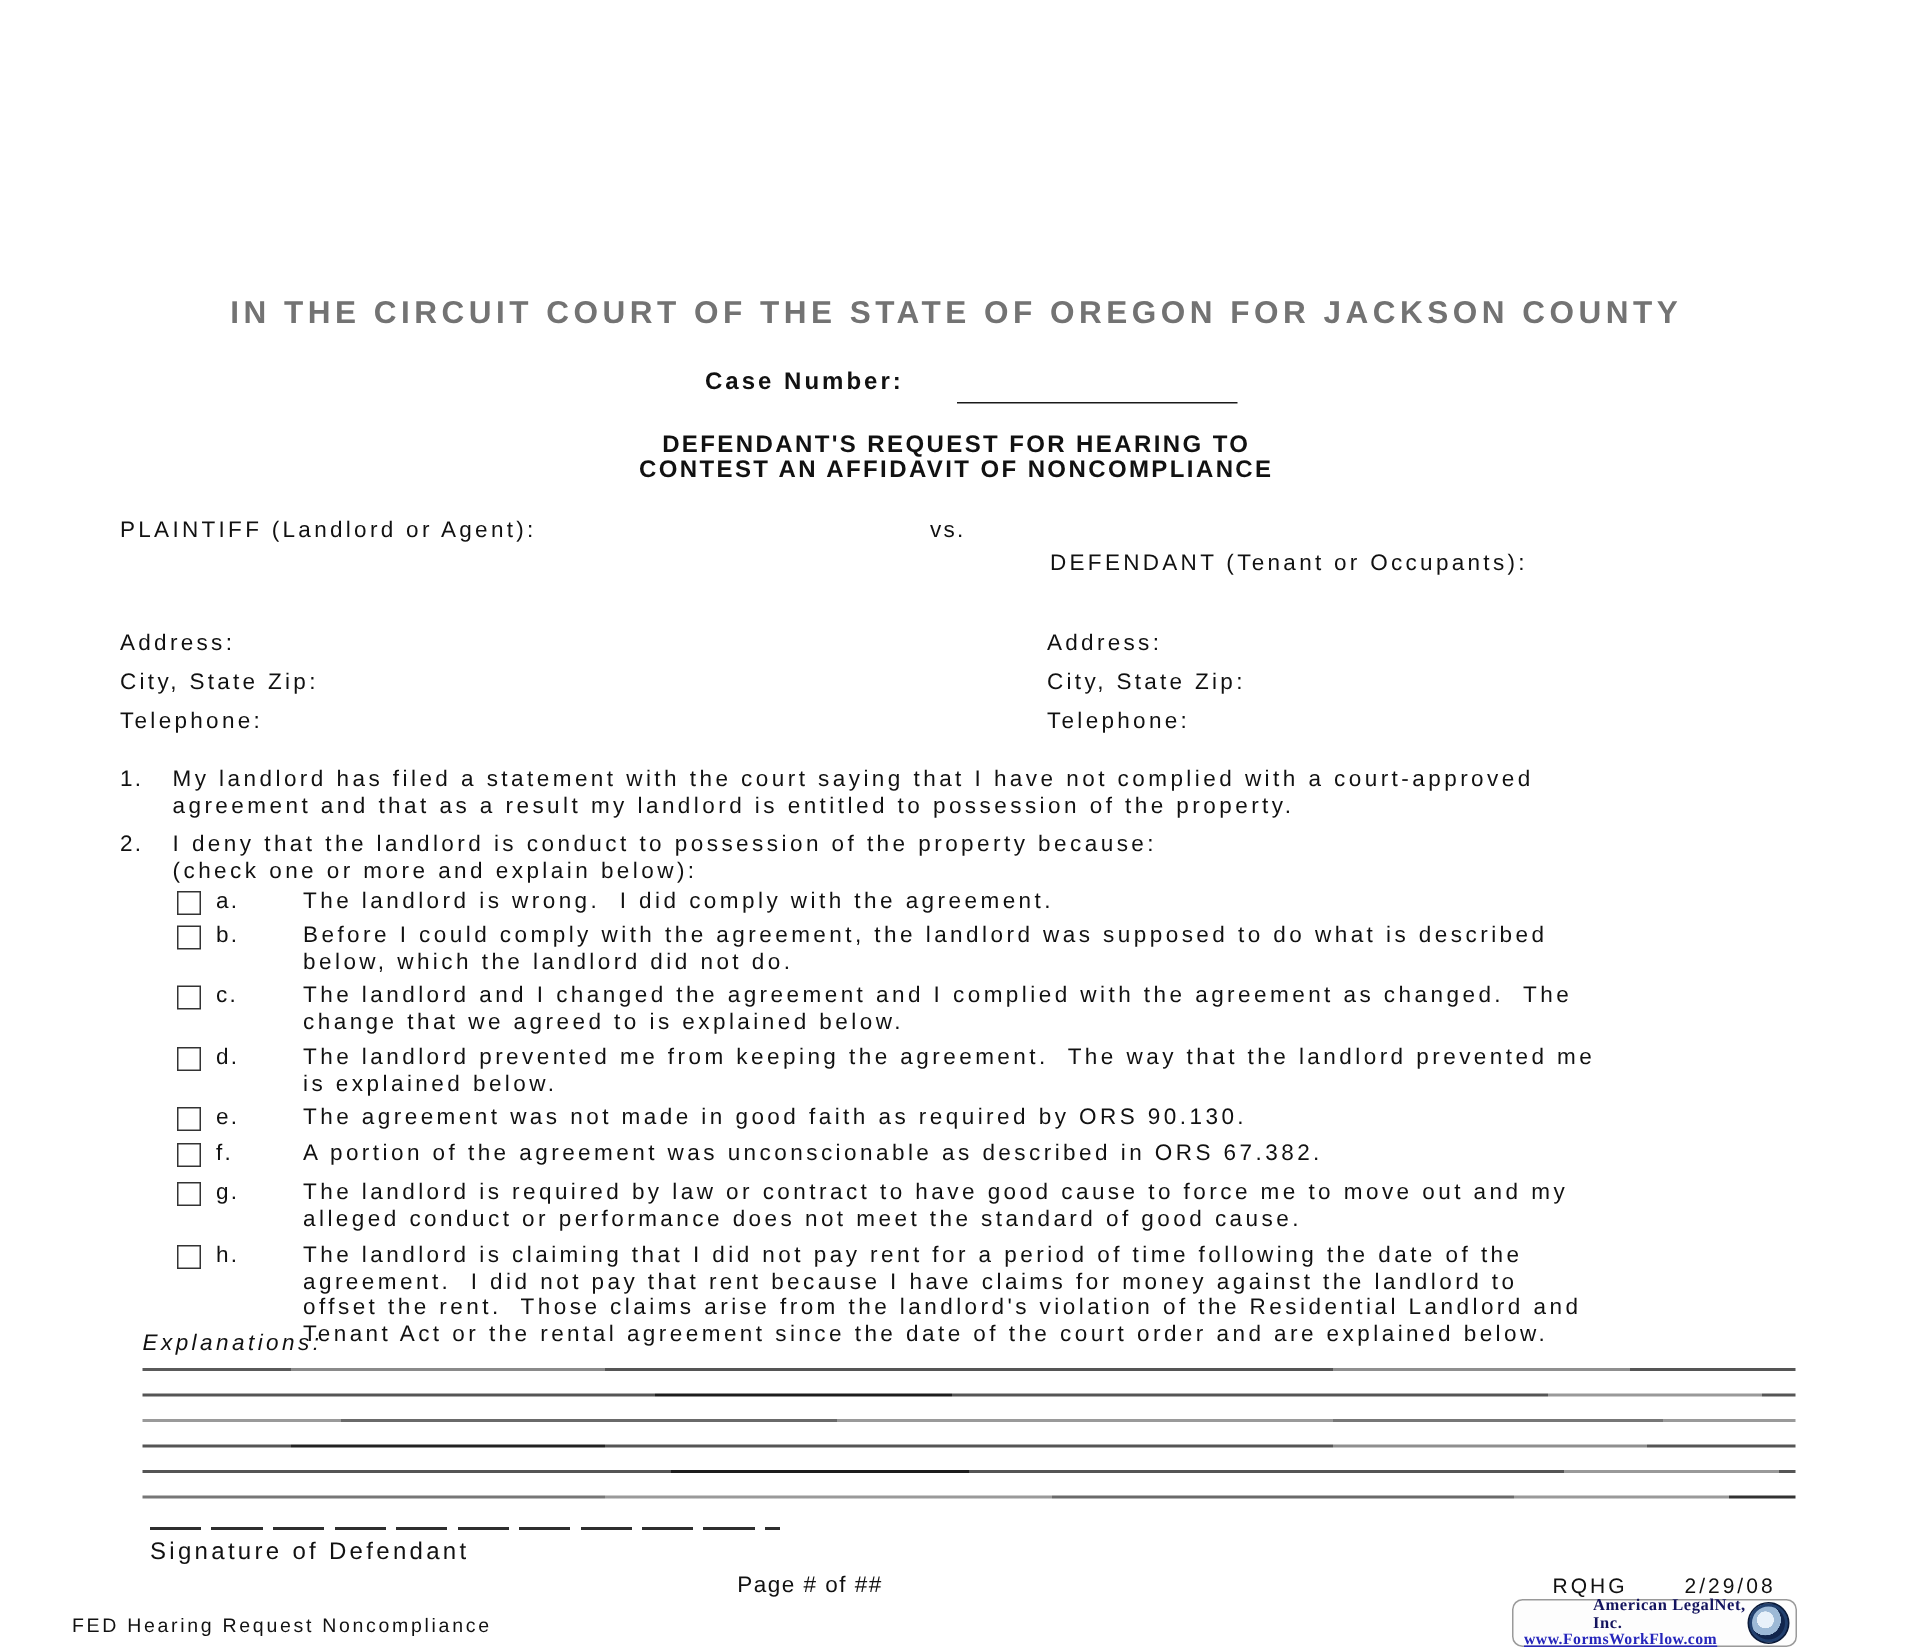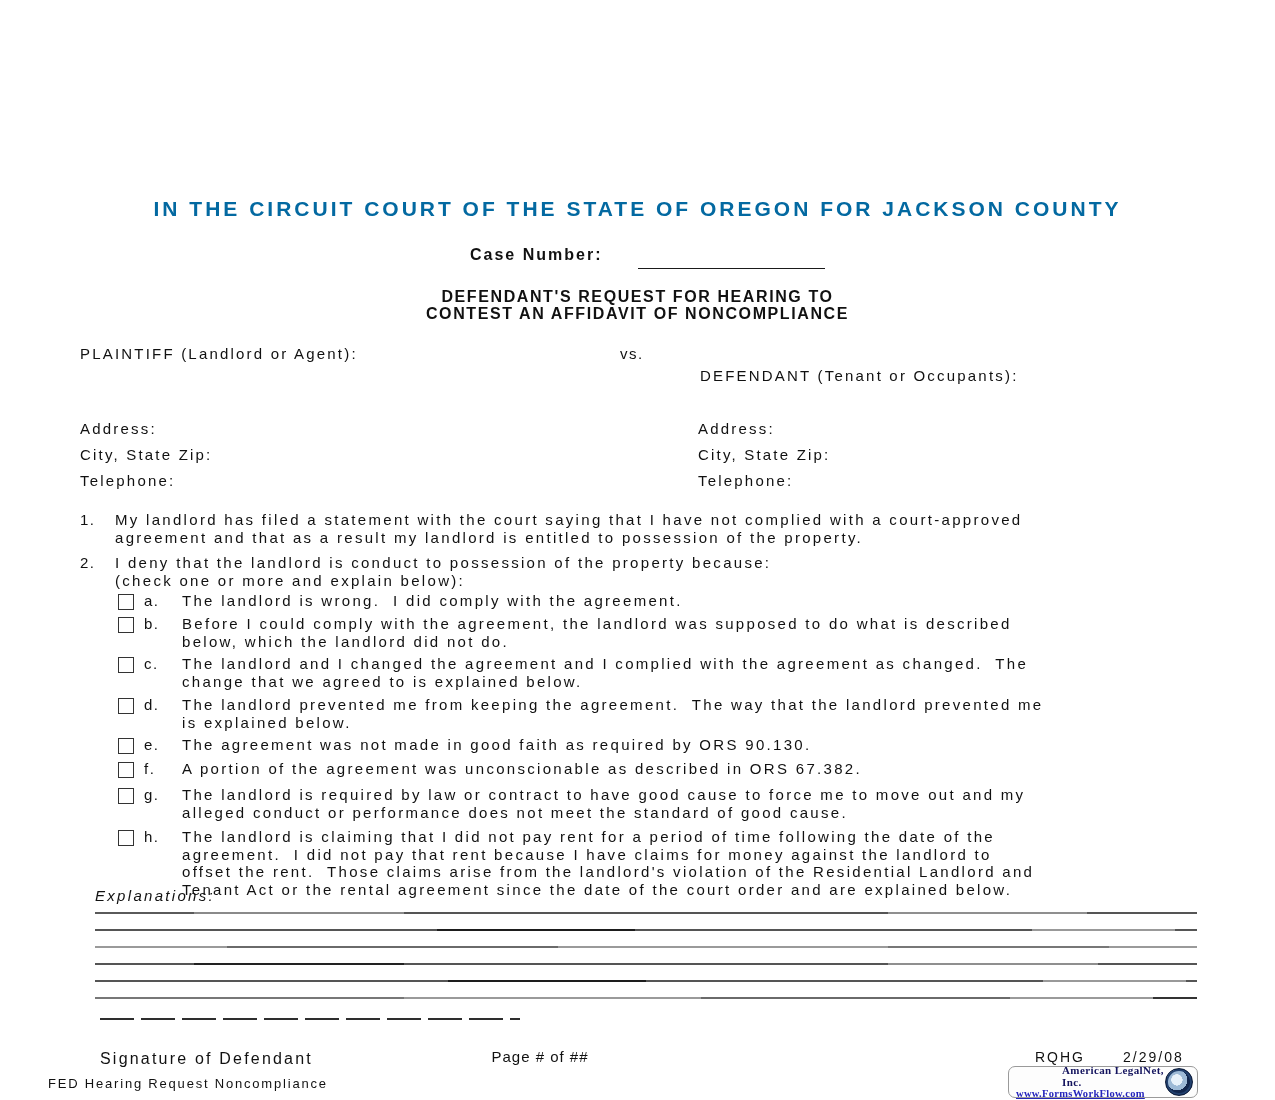--- a/index.html
+++ b/index.html
@@ -6,21 +6,21 @@
   body{
     width:1275px;height:1100px;position:relative;overflow:hidden;
     font-family:"Liberation Sans","DejaVu Sans",sans-serif;
     color:#111;
   }
   .abs{position:absolute;}
   .ml{white-space:pre-wrap;}
   
   .doc-title{
     top:197px;left:0;width:1275px;text-align:center;
-    font-size:21px;font-weight:bold;letter-spacing:3px;color:#0369a1;
+    font-size:21px;font-weight:bold;letter-spacing:3px;color:#737373;
   }
   .case-label{top:246px;left:470px;font-size:16px;font-weight:bold;letter-spacing:2px;}
   .case-line{top:268px;left:638px;width:187px;height:0;border-bottom:1.6px solid #1a1a1a;}
   .subtitle{
     top:288px;left:0;width:1275px;text-align:center;
     font-size:16px;font-weight:bold;letter-spacing:1.6px;line-height:17px;
   }
   
   .plaintiff-label{top:345px;left:80px;font-size:15px;letter-spacing:2.2px;}
   .vs-label{top:345px;left:620px;font-size:15px;letter-spacing:1.5px;}
@@ -37,38 +37,38 @@
   .item2-num{top:554px;left:80px;}
   .item2-text{top:554px;left:115px;width:1110px;}
   
   .checklist{top:592px;left:118px;width:1110px;}
   .check-row{display:flex;align-items:flex-start;margin-bottom:5px;}
   .cbox{
     flex:0 0 auto;width:14px;height:14px;border:1.6px solid #333;
     margin:2px 10px 0 0;background:#fff;
   }
   .clet{flex:0 0 38px;font-size:15px;letter-spacing:1.5px;line-height:17.5px;}
-  .ctext{flex:1 1 auto;font-size:15px;letter-spacing:2.3px;line-height:17.5px;}
+  .ctext{flex:1 1 auto;font-size:15px;letter-spacing:2.3px;line-height:17.5px;margin-left:20px;}
   .mb6{margin-bottom:6px;} .mb8{margin-bottom:8px;} .mb7{margin-bottom:7px;}
   
   .expl-label{top:887px;left:95px;font-size:15px;letter-spacing:2.3px;font-style:italic;}
   .expl-lines{top:912px;left:95px;width:1102px;}
   .xline{height:2px;margin-bottom:15px;}
   .x1{background:linear-gradient(90deg,#5a5a5a 0 9%,#8a8a8a 9% 28%,#555 28% 72%,#8f8f8f 72% 90%,#555 90% 100%);}
   .x2{background:linear-gradient(90deg,#555 0 31%,#1d1d1d 31% 49%,#555 49% 85%,#999 85% 98%,#555 98% 100%);}
   .x3{background:linear-gradient(90deg,#9a9a9a 0 12%,#6a6a6a 12% 42%,#9a9a9a 42% 72%,#777 72% 92%,#9a9a9a 92% 100%);}
   .x4{background:linear-gradient(90deg,#555 0 9%,#222 9% 28%,#555 28% 72%,#8f8f8f 72% 91%,#555 91% 100%);}
   .x5{background:linear-gradient(90deg,#555 0 32%,#1d1d1d 32% 50%,#555 50% 86%,#999 86% 99%,#555 99% 100%);}
   .x6{background:linear-gradient(90deg,#777 0 28%,#9a9a9a 28% 55%,#6a6a6a 55% 83%,#9a9a9a 83% 96%,#333 96% 100%);}
   
   .sig-line{
     top:1018px;left:100px;width:420px;height:2.4px;
     background:repeating-linear-gradient(90deg,#2e2e2e 0 34px,transparent 34px 41px);
   }
-  .sig-label{top:1026px;left:100px;font-size:16px;letter-spacing:2.2px;margin-top:24px;}
+  .sig-label{top:1026px;left:100px;font-size:16px;letter-spacing:2.2px;}
   
   .footer-left{top:1076px;left:48px;font-size:13px;letter-spacing:1.8px;}
   .footer-center{top:1048px;left:0;width:1080px;text-align:center;font-size:15px;letter-spacing:1px;}
   .footer-code{top:1049px;left:1035px;font-size:14px;letter-spacing:2px;}
   .footer-date{top:1049px;left:1123px;font-size:14px;letter-spacing:2px;}
   
   .brand-box{
     top:1066px;left:1008px;width:190px;height:32px;
     border:1.4px solid #9a9a9a;border-radius:7px;background:#fdfdfd;
     display:flex;align-items:center;padding:1px 4px 1px 7px;box-sizing:border-box;

